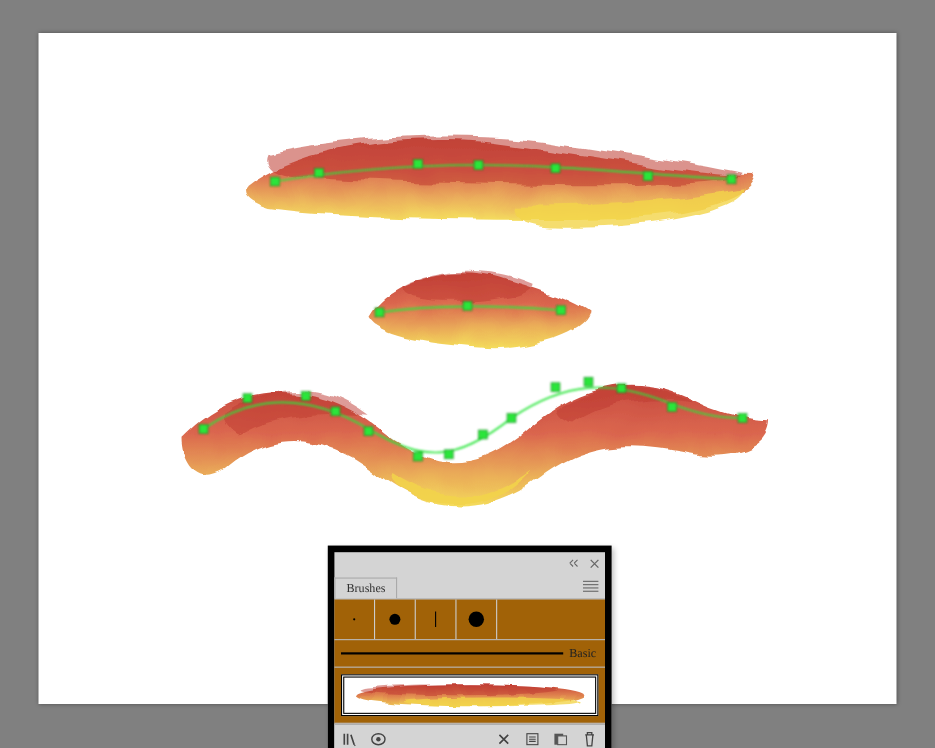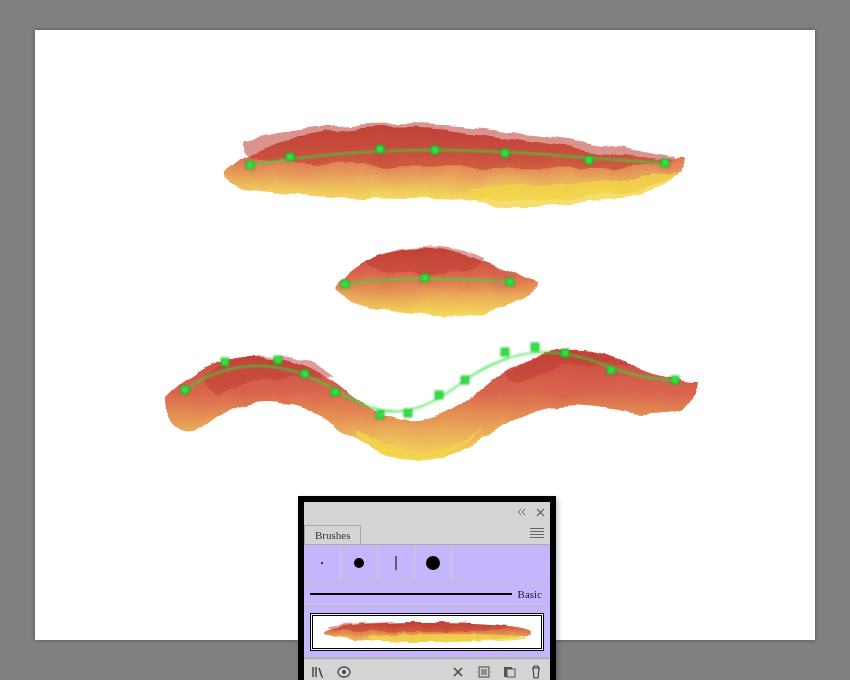--- a/index.html
+++ b/index.html
@@ -82,21 +82,21 @@
     display: flex;
     flex-direction: column;
     justify-content: space-between;
     padding: 2px;
   }
   .flyout div {
     height: 1px;
     background: #666;
   }
   .panel-body {
-    background: #c4b5fd;
+    background: #a16207;
   }
 
   .swatch-row {
     display: flex;
     border-bottom: 1px solid #bbb;
   }
   .swatch {
     width: 36px;
     height: 36px;
     border-right: 1px solid #ccc;

